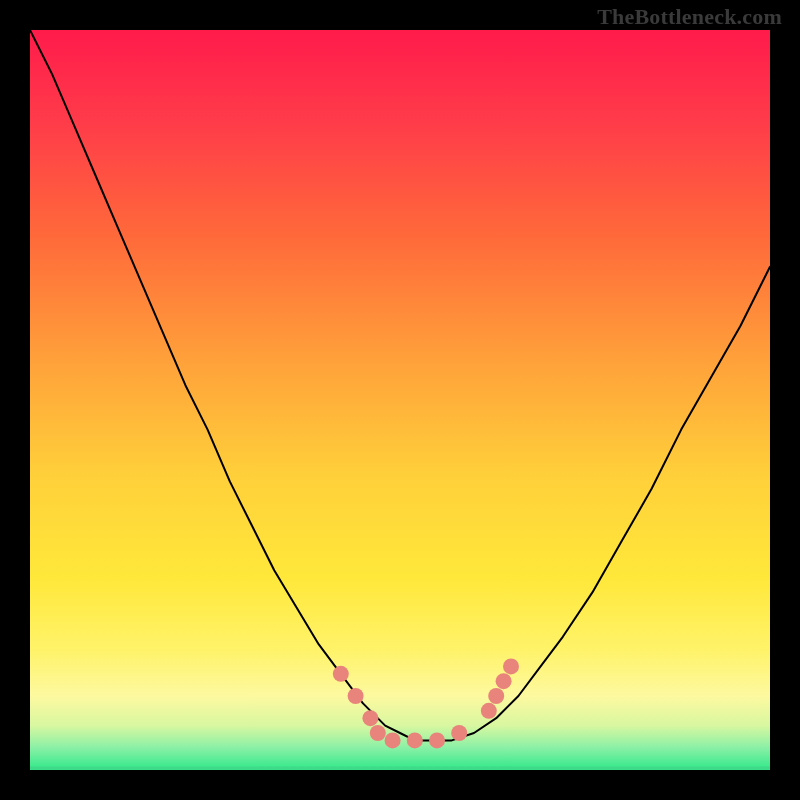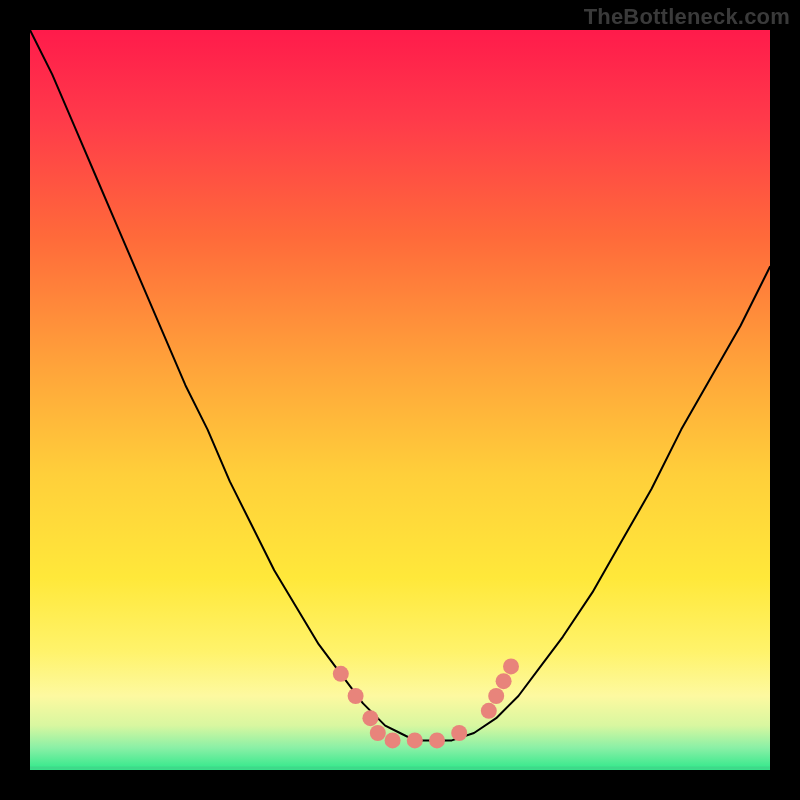--- a/index.html
+++ b/index.html
@@ -6,22 +6,22 @@
   html, body { width: 800px; height: 800px; overflow: hidden; background: #000; }
   .frame {
     position: relative;
     width: 800px;
     height: 800px;
     background: #000;
   }
   .watermark {
     position: absolute;
     top: 4px;
-    right: 10px;
-    font-family: Liberation Sans, sans-serif;
+    right: 18px;
+    font-family: Liberation Serif, serif;
     font-size: 22px;
     font-weight: 600;
     color: #3a3a3a;
     letter-spacing: 0.2px;
     z-index: 10;
   }
   .plot-wrap {
     position: absolute;
     left: 30px;
     top: 30px;

